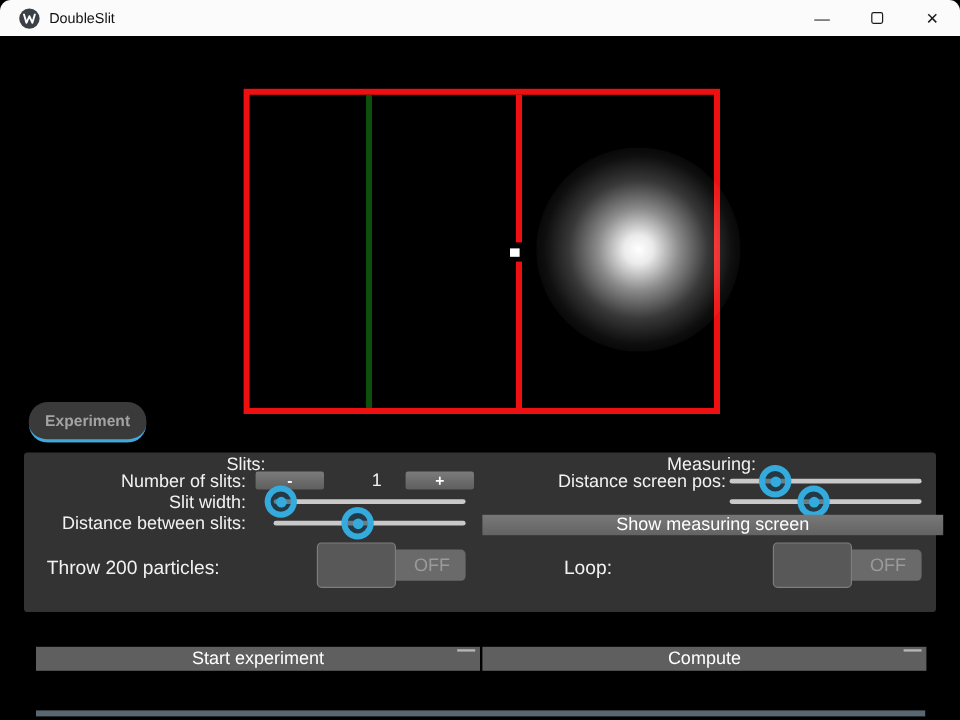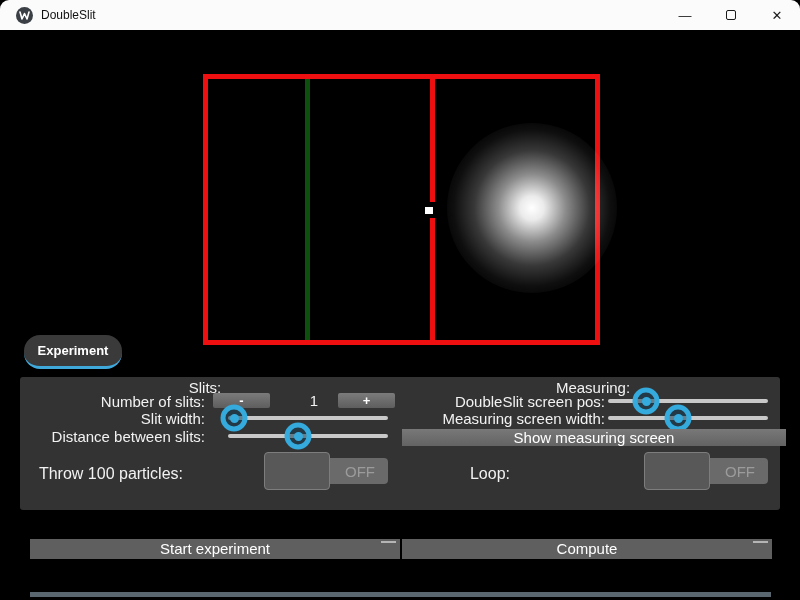--- a/index.html
+++ b/index.html
@@ -28,21 +28,21 @@
   #barrier-top { top:49px; height:123px; }
   #barrier-bottom { top:188px; height:122px; }
   #slit-marker { left:425px; top:177px; width:8px; height:7px; background:#fff; }
   #particle-cloud { left:447px; top:93px; width:170px; height:170px; border-radius:50%;
     background:radial-gradient(circle,
       rgba(255,255,255,1) 0%, rgba(255,255,255,0.92) 10%,
       rgba(255,255,255,0.55) 28%, rgba(255,255,255,0.22) 48%,
       rgba(255,255,255,0.06) 65%, rgba(255,255,255,0) 78%); }
 
   
-  .tab { top:335px; height:34px; color:#ffffff; font-weight:bold; font-size:13px;
+  .tab { top:335px; height:34px; color:#a3a3a3; font-weight:bold; font-size:13px;
          display:flex; align-items:center; justify-content:center; cursor:default;border-radius:16px; }
   #tab-experiment { left:24px; width:98px; background:#3a3a3a;
                     border-bottom:3px solid #3fa9dc; }
   #tab-options { left:124px; width:78px; background:#484848; }
 
   
   #panel { left:20px; top:377px; width:760px; height:133px; background:#333;
            border-radius:3px; color:#f2f2f2; font-size:15px; }
   .hdr { font-weight:normal; top:2px; text-align:center; }
   .lbl { height:16px; line-height:16px; text-align:right; white-space:nowrap; }
@@ -115,47 +115,46 @@
   <div id="panel" class="abs">
 
     <div class="abs hdr" style="left:0; width:370px;">Slits:</div>
     <div class="abs hdr" style="left:380px; width:386px;">Measuring:</div>
 
     <div class="abs lbl" style="left:0; top:17px; width:185px;text-align:right;">Number of slits:</div>
     <button class="abs mini-btn" style="left:193px; top:16px; width:57px;">-</button>
     <div class="abs" style="left:252px; top:16px; width:84px; text-align:center; height:16px; line-height:16px;">1</div>
     <button class="abs mini-btn" style="left:318px; top:16px; width:57px;">+</button>
 
-    <div class="abs lbl" style="left:360px; top:17px; width:225px;">DoubleSlit screen pos:</div>
+    <div class="abs lbl" style="left:360px; top:17px; width:225px;">Distance screen pos:</div>
     <div class="abs slider" style="left:588px; top:16px; width:160px;">
       <div class="track"></div>
       <div class="thumb" style="left: 24%;"></div>
     </div>
 
     <div class="abs lbl" style="left:0; top:34px; width:185px;">Slit width:</div>
     <div class="abs slider" style="left:208px; top:33px; width:160px;">
       <div class="track"></div>
       <div class="thumb" style="left: 4%;"></div>
     </div>
 
-    <div class="abs lbl" style="left:360px; top:34px; width:225px;">Measuring screen width:</div>
     <div class="abs slider" style="left:588px; top:33px; width:160px;">
       <div class="track"></div>
       <div class="thumb" style="left: 44%;"></div>
     </div>
 
     <div class="abs lbl" style="left:0; top:52px; width:185px;">Distance between slits:</div>
     <div class="abs slider" style="left:208px; top:51px; width:160px;">
       <div class="track"></div>
       <div class="thumb" style="left: 44%;"></div>
     </div>
 
     <button class="abs wide-btn" style="left:382px; top:52px; width:384px; height:17px;">Show measuring screen</button>
 
-    <div class="abs lbl" style="left:0; top:89px; width:163px; font-size:16px;">Throw 100 particles:</div>
+    <div class="abs lbl" style="left:0; top:89px; width:163px; font-size:16px;">Throw 200 particles:</div>
     <div class="abs toggle" style="left:244px; top:75px;">
       <div class="tg-track"></div>
       <div class="tg-knob"></div>
       <div class="tg-state">OFF</div>
     </div>
 
     <div class="abs lbl" style="left:380px; top:89px; width:110px; font-size:16px;">Loop:</div>
     <div class="abs toggle" style="left:624px; top:75px;">
       <div class="tg-track"></div>
       <div class="tg-knob"></div>

